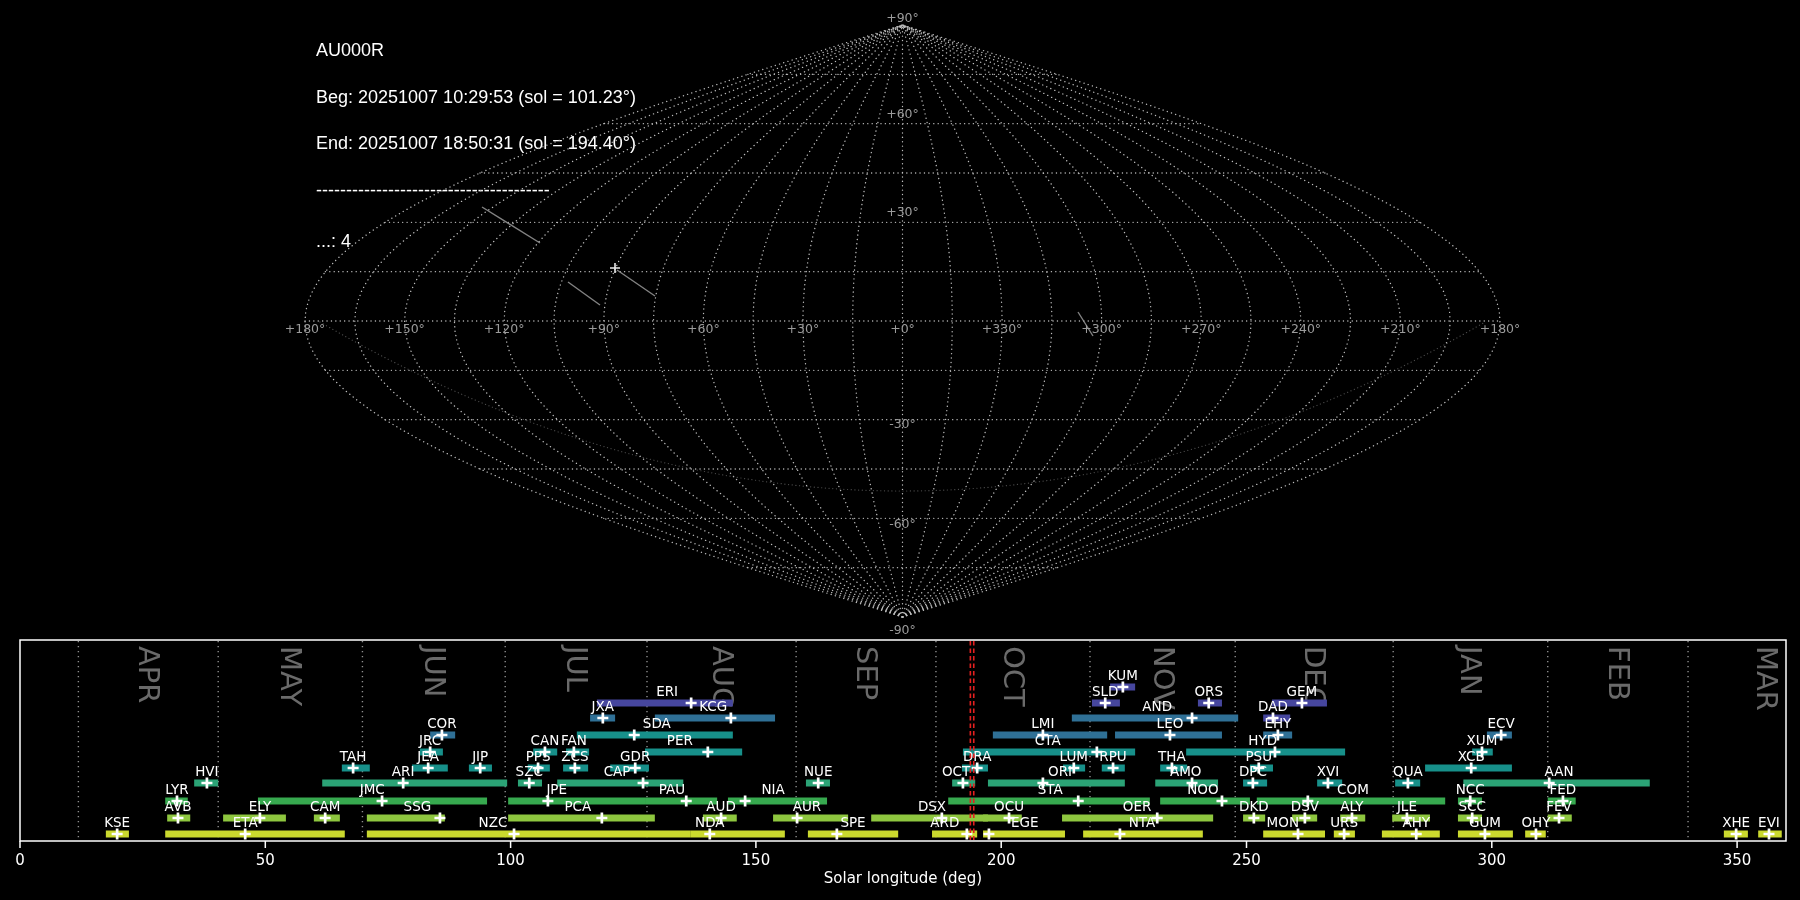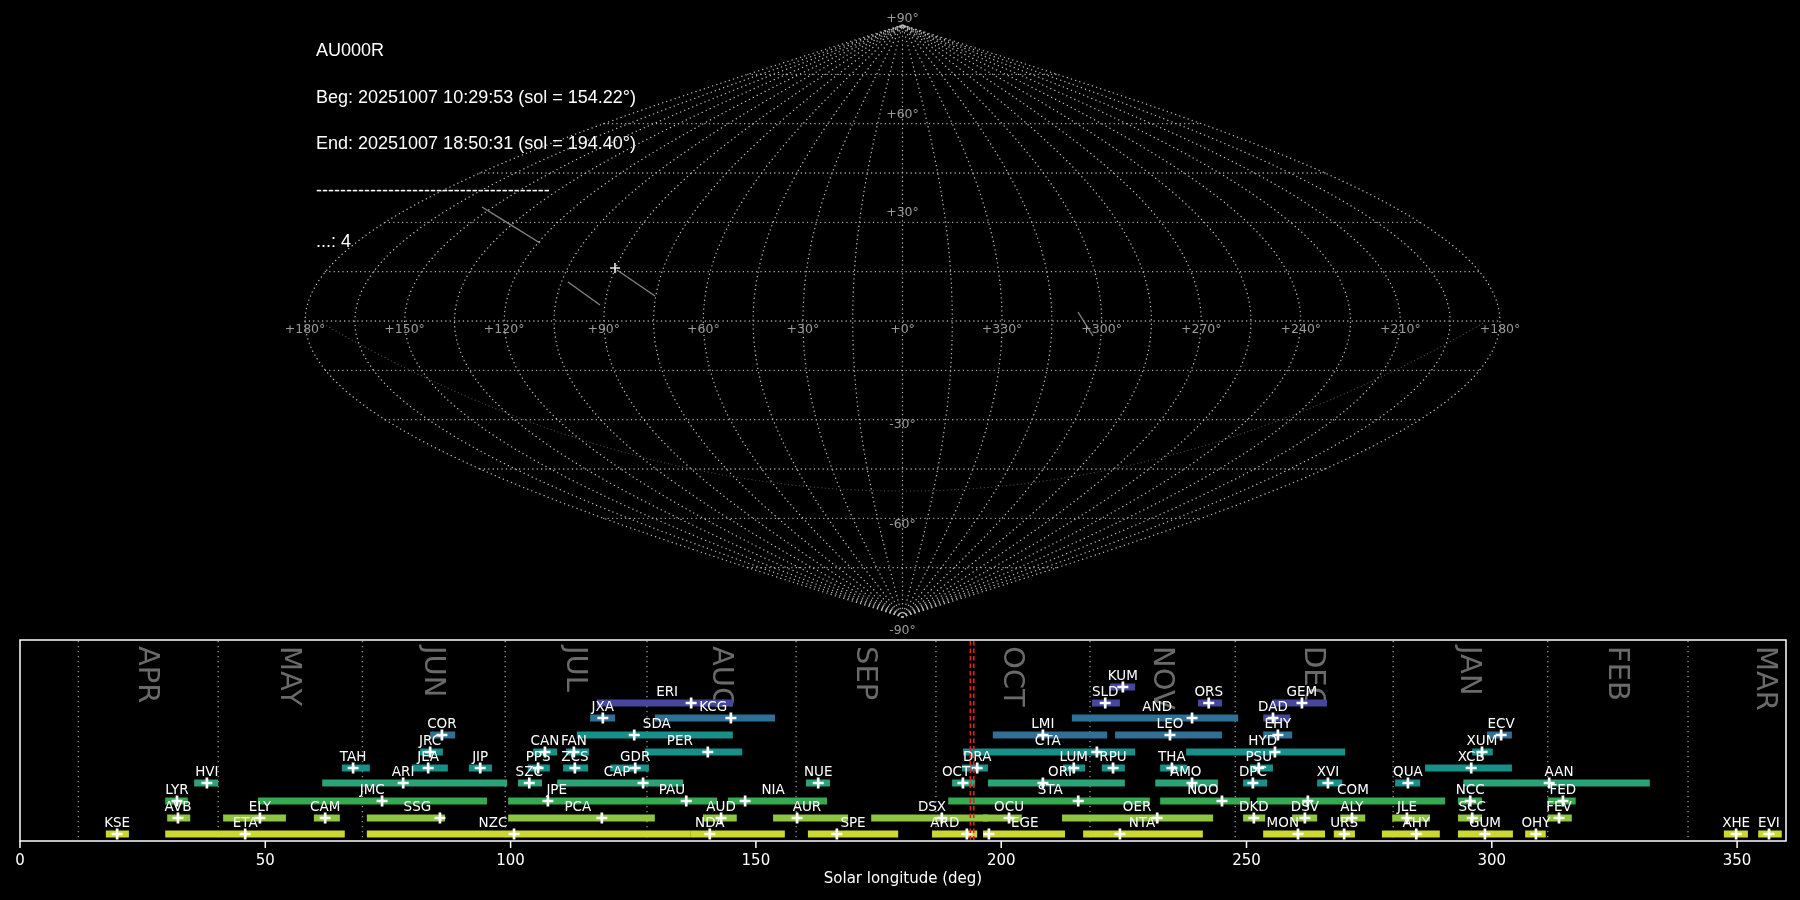--- a/index.html
+++ b/index.html
@@ -13,21 +13,21 @@
   .xlabel{position:absolute;left:0;top:869px;width:1806px;text-align:center;color:#fff;
           font-size:15px;font-family:"DejaVu Sans",sans-serif;}
 </style>
 </head>
 <body>
 
 <div class="screen">
 
   <div class="header">
     <div>AU000R</div>
-    <div>Beg: 20251007 10:29:53 (sol = 154.22°)</div>
+    <div>Beg: 20251007 10:29:53 (sol = 101.23°)</div>
     <div>End: 20251007 18:50:31 (sol = 194.40°)</div>
     <div>---------------------------------------</div>
     <div class="count">...: 4</div>
   </div>
 
   <svg id="plot" width="1800" height="900" viewBox="0 0 1800 900">
     <g id="skymap">
         <line fill="none" stroke="#bdbdbd" stroke-width="1.35" stroke-dasharray="0.1 4.3" stroke-linecap="round" x1="747.8556205512439" y1="567.675" x2="1057.1443794487561" y2="567.675"></line>
         <line fill="none" stroke="#bdbdbd" stroke-width="1.35" stroke-dasharray="0.1 4.3" stroke-linecap="round" x1="603.75" y1="518.34" x2="1201.25" y2="518.34"></line>
         <line fill="none" stroke="#bdbdbd" stroke-width="1.35" stroke-dasharray="0.1 4.3" stroke-linecap="round" x1="480.00369824103785" y1="469.005" x2="1324.996301758962" y2="469.005"></line>

